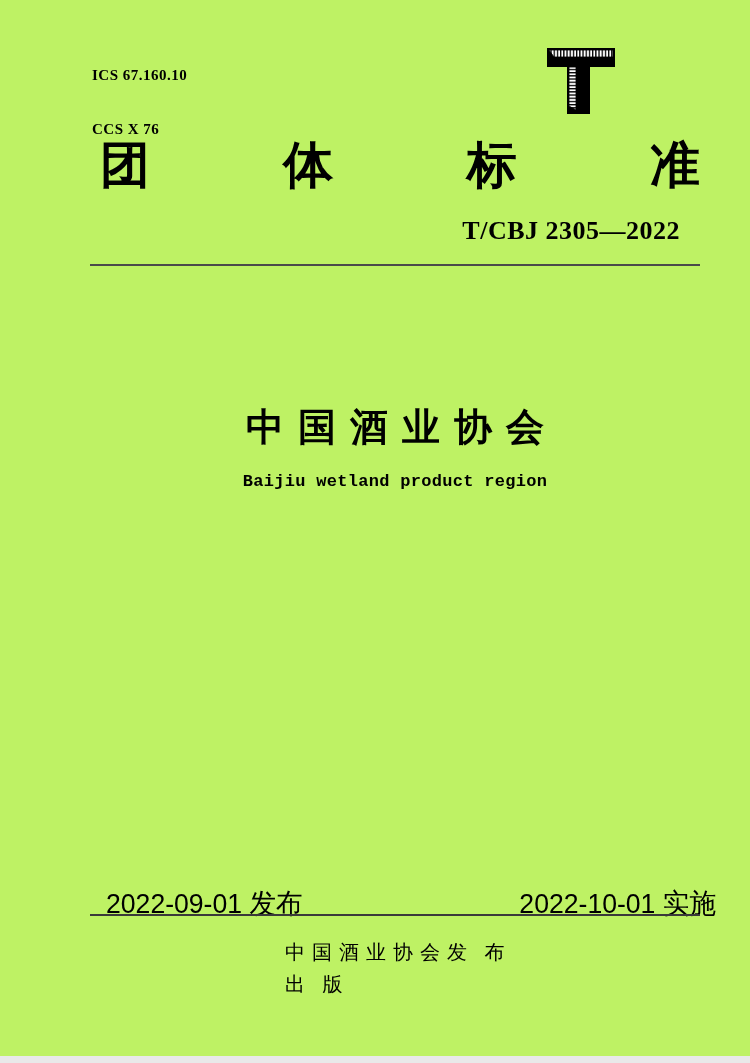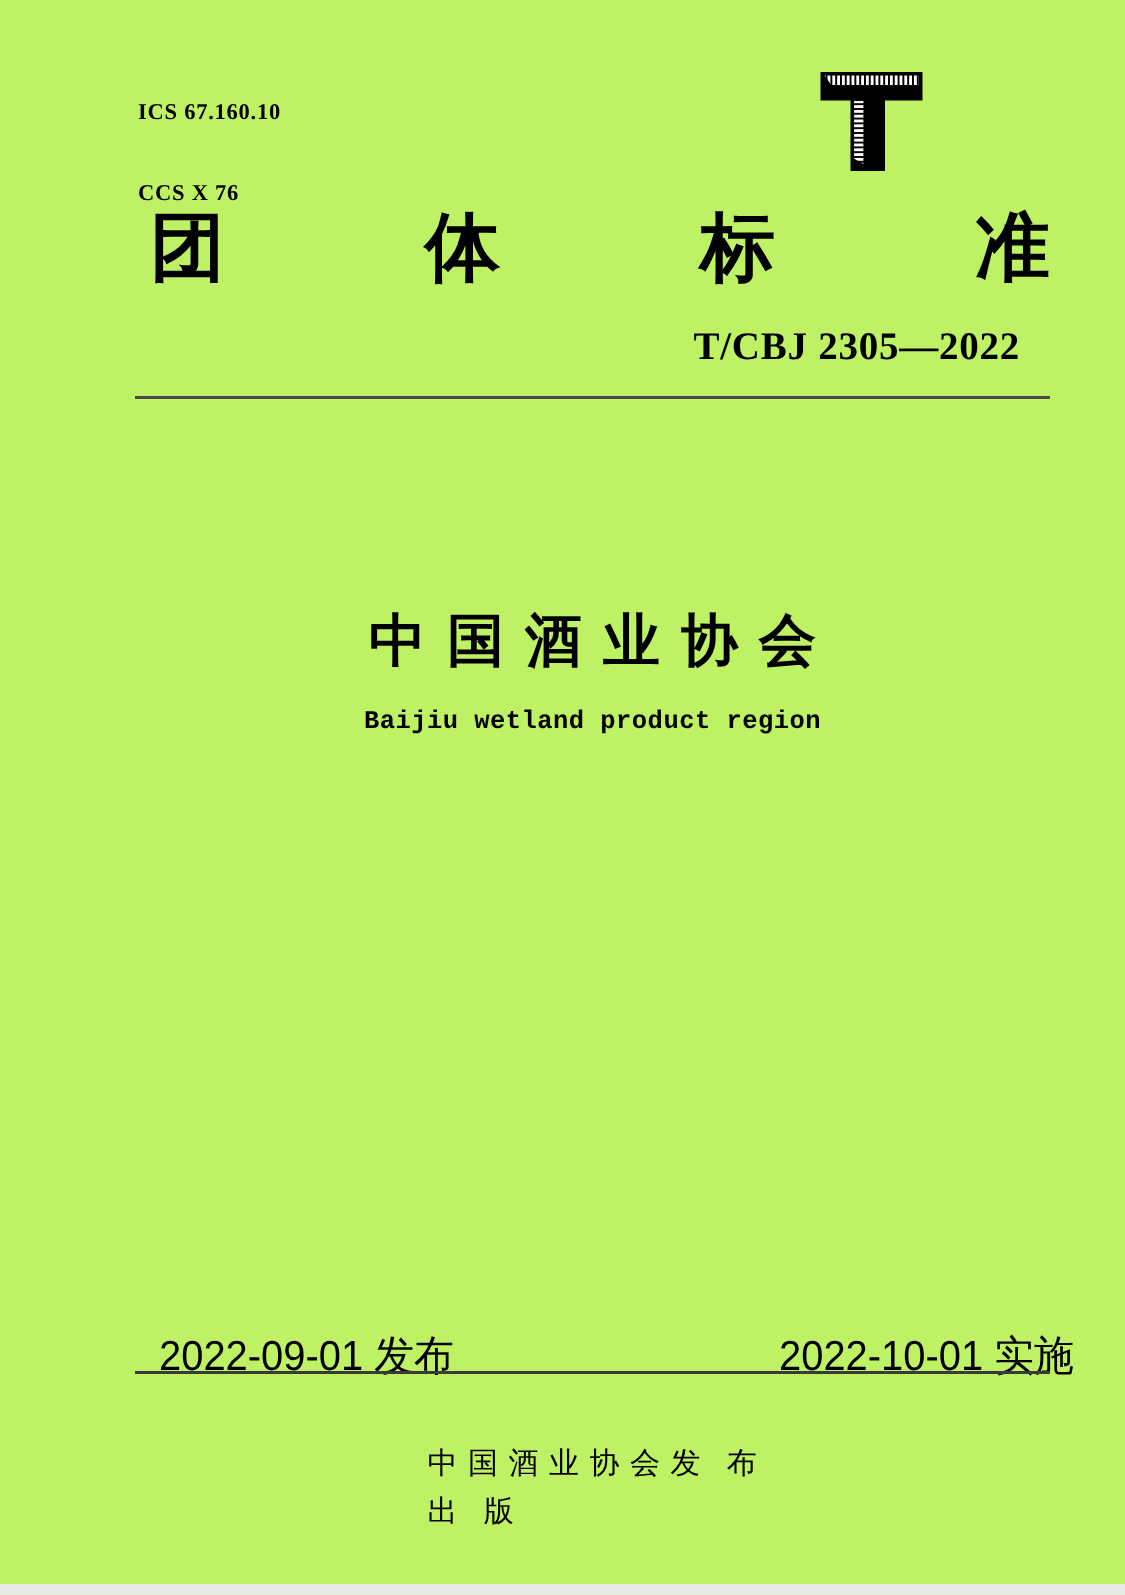--- a/index.html
+++ b/index.html
@@ -123,21 +123,21 @@
   }
   .pub-row {
     display: flex;
     justify-content: space-between;
     align-items: baseline;
     height: 32px;
     line-height: 32px;
   }
   .pub-org-spaced { letter-spacing: 7px; white-space: nowrap; }
   .pub-org-tight  { letter-spacing: 0px; white-space: nowrap; }
-  .pub-role       { letter-spacing: 6px; margin-right: -6px; white-space: nowrap; margin-top: 24px; }
+  .pub-role       { letter-spacing: 6px; margin-right: -6px; white-space: nowrap; }
 
   
   .scan-edge-bottom {
     position: absolute;
     left: 0;
     bottom: 0;
     width: 100%;
     height: 7px;
     background: #e9e9e9;
   }

